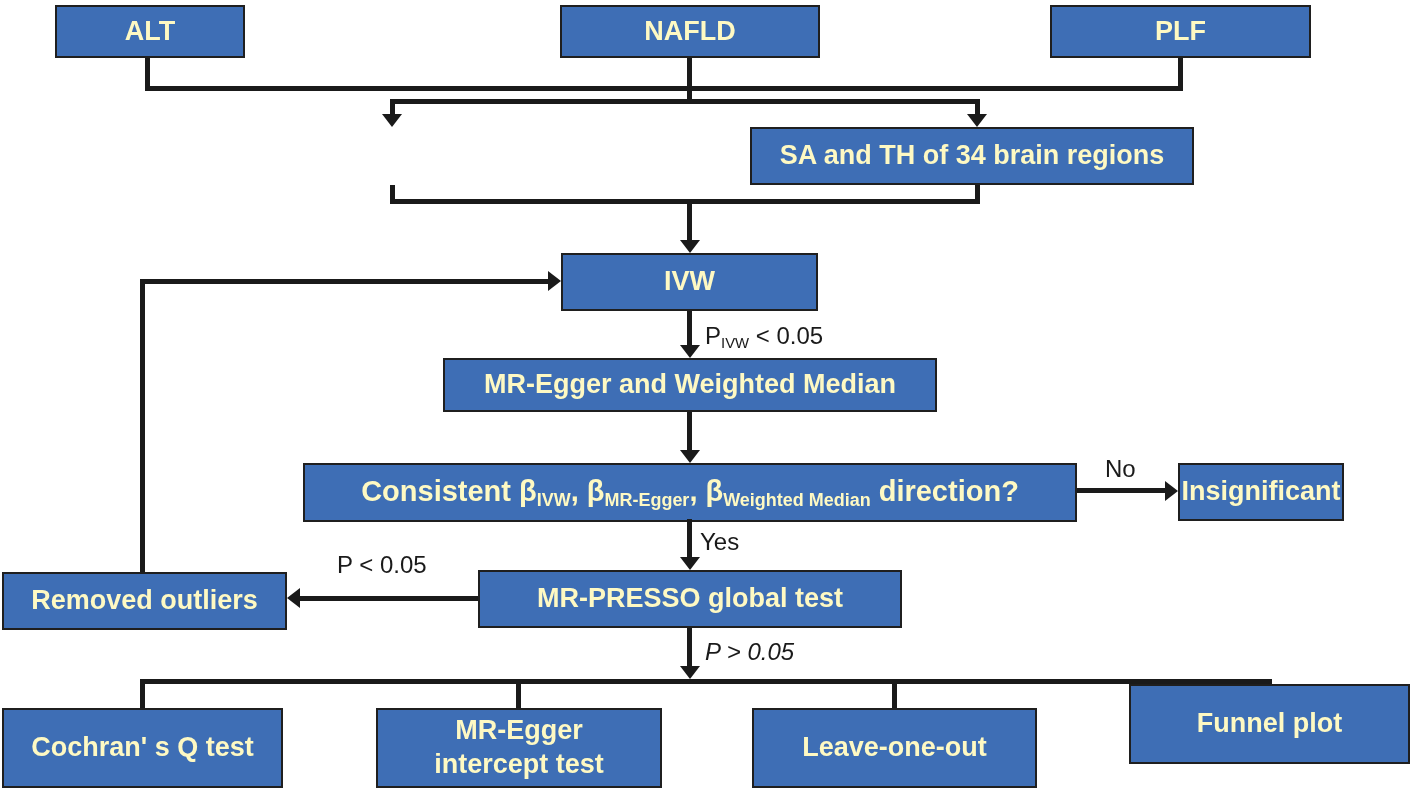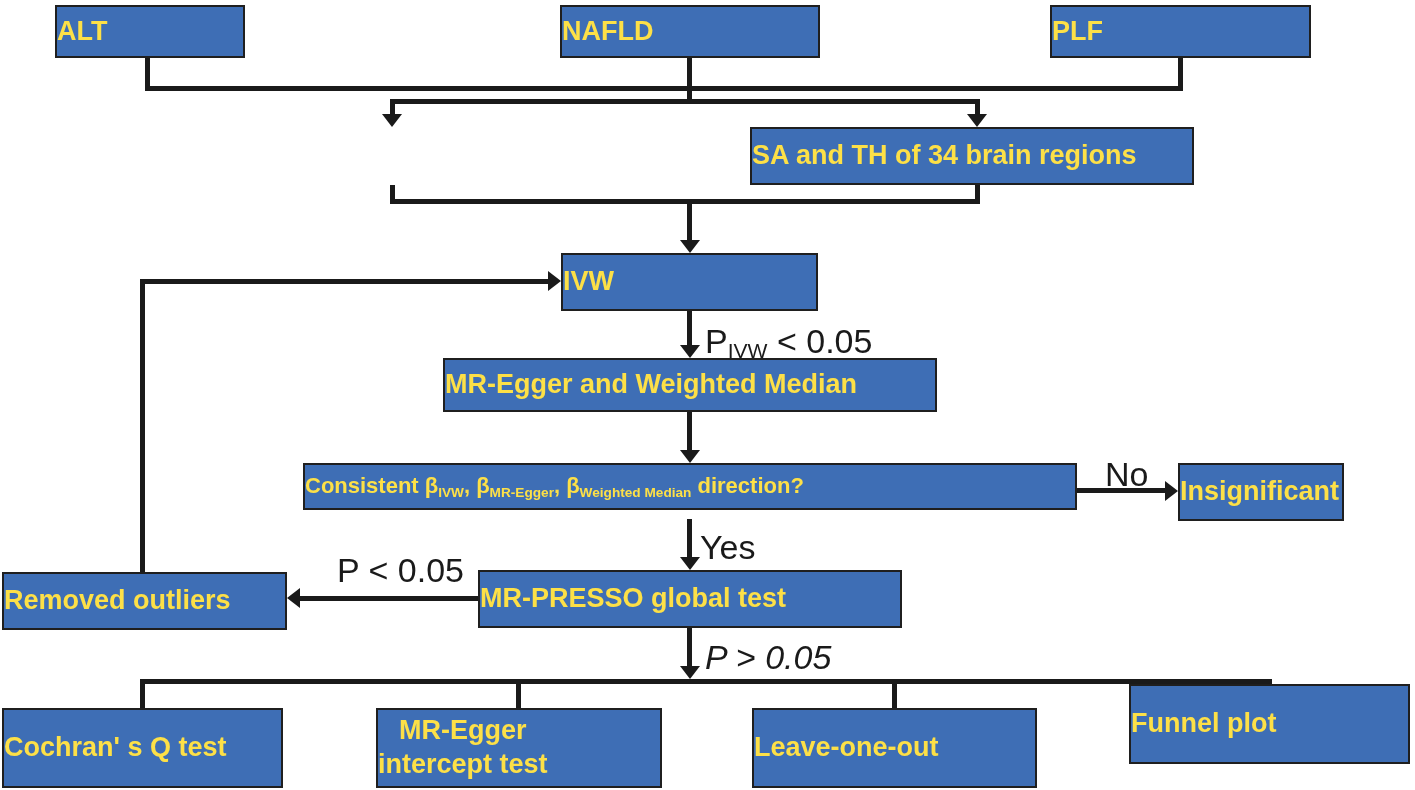--- a/index.html
+++ b/index.html
@@ -8,37 +8,38 @@
     width:1415px;height:790px;
     background:#ffffff;
     font-family:"Liberation Sans","DejaVu Sans",sans-serif;
     overflow:hidden;
   }
   .box{
     position:absolute;
     background:#3E6EB5;
     border:2.5px solid #1F1F1F;
     box-sizing:border-box;
-    color:#fde047;
+    color:#fef9c3;
     font-weight:bold;
     font-size:27px;
     display:flex;
     align-items:center;
+    justify-content:center;
     text-align:center;
     line-height:1.25;
     white-space:nowrap;
   }
   .line{position:absolute;background:#1A1A1A;}
   .ah-down{position:absolute;width:0;height:0;border-left:10px solid transparent;border-right:10px solid transparent;border-top:13px solid #1A1A1A;}
   .ah-right{position:absolute;width:0;height:0;border-top:10px solid transparent;border-bottom:10px solid transparent;border-left:13px solid #1A1A1A;}
   .ah-left{position:absolute;width:0;height:0;border-top:10px solid transparent;border-bottom:10px solid transparent;border-right:13px solid #1A1A1A;}
   .lbl{
     position:absolute;
     color:#1A1A1A;
-    font-size:34px;
+    font-size:24px;
     font-weight:normal;
     white-space:nowrap;
   }
   .sub{font-size:0.62em;vertical-align:-22%;}
   .subB{font-size:0.62em;vertical-align:-22%;font-weight:bold;}
 </style>
 </head>
 <body>
 
 <div class="canvas">
@@ -85,21 +86,21 @@
   <div class="ah-down" style="left:680px;top:345px;"></div>
   <div class="lbl" style="left:705px;top:322px;"><span>P</span><span class="sub">IVW</span><span> &lt; 0.05</span></div>
 
   <div class="box" style="left:443px;top:358px;width:494px;height:54px;">
       <span>MR-Egger and Weighted Median</span>
     </div>
 
   <div class="line" style="left:687px;top:412px;width:5px;height:39px;"></div>
   <div class="ah-down" style="left:680px;top:450px;"></div>
 
-  <div class="box" style="left:303px;top:463px;width:774px;height:47px;font-size:22px;">
+  <div class="box" style="left:303px;top:463px;width:774px;height:59px;font-size:29px;">
     <span><span>Consistent β</span><span class="subB">IVW</span><span>, β</span><span class="subB">MR-Egger</span><span>, β</span><span class="subB">Weighted Median</span><span> direction?</span></span>
   </div>
 
   <div class="line" style="left:1077px;top:488px;width:89px;height:5px;"></div>
   <div class="ah-right" style="left:1165px;top:481px;"></div>
   <div class="lbl" style="left:1105px;top:455px;">No</div>
   <div class="box" style="left:1178px;top:463px;width:166px;height:58px;">
       <span>Insignificant</span>
     </div>
 

